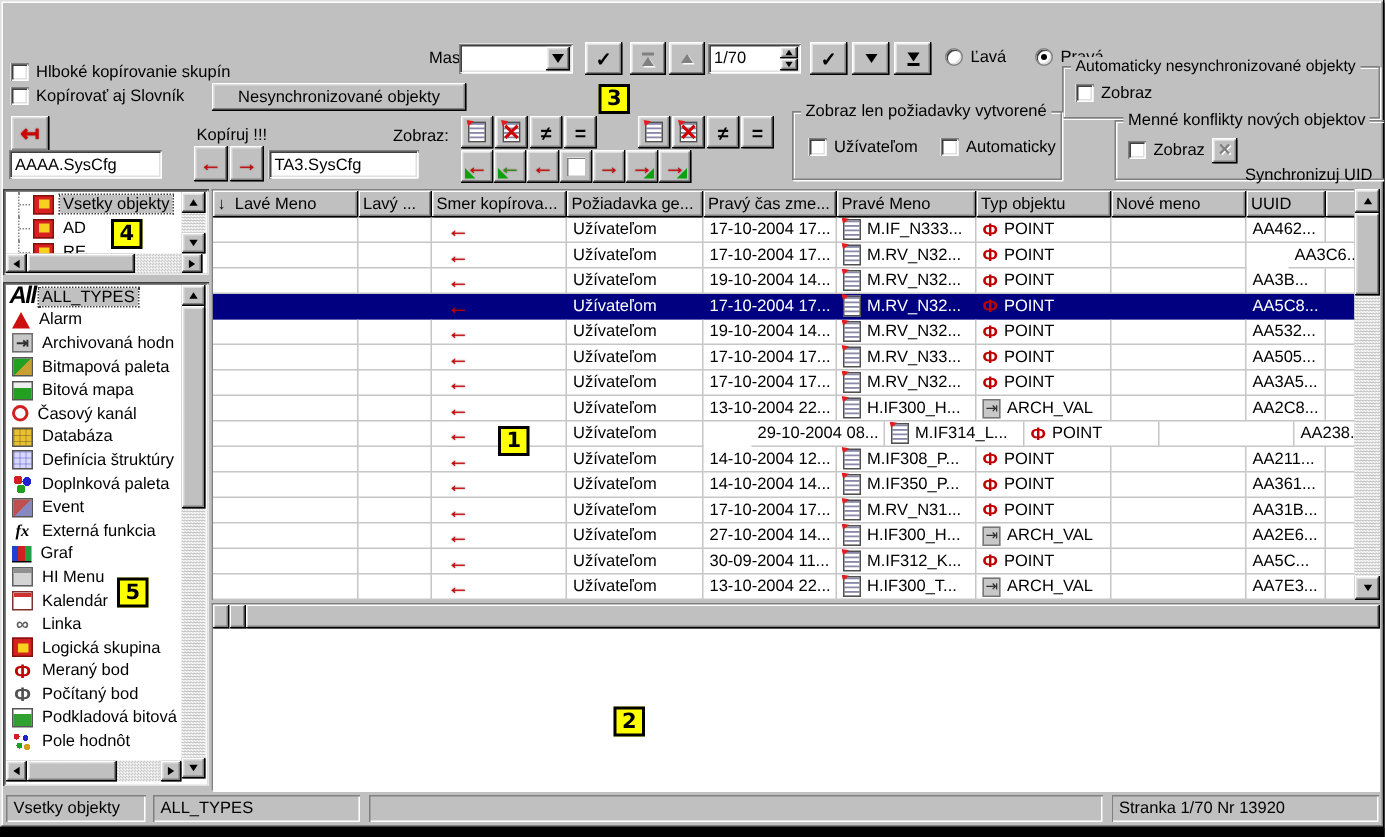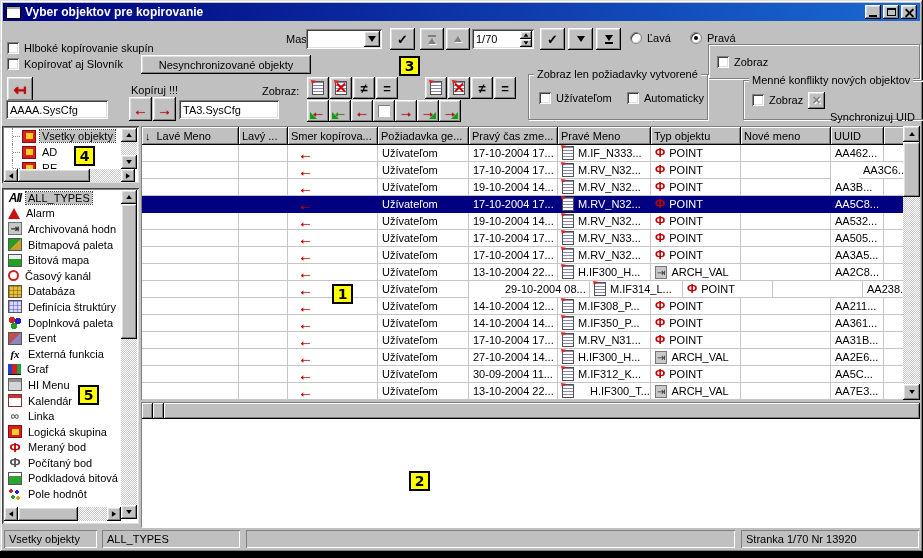--- a/index.html
+++ b/index.html
@@ -70,21 +70,21 @@
 
   .tree-row{display:flex;align-items:center;height:16px;white-space:nowrap;padding-left:4px;}
   .tree-dots{width:8px;height:100%;border-left:1px dotted #888;position:relative;flex:none;margin-left:4px;}
   .tree-dots::after{content:"";position:absolute;left:0;top:50%;width:7px;border-top:1px dotted #888;}
   .tree-label{padding:0 2px;}
   .lbl-sel{background:#c0c0c0;outline:1px dotted #404040;}
   .list-row{display:flex;align-items:center;height:15.6px;white-space:nowrap;padding-left:3px;overflow:hidden;}
 
   .ti{width:14px;height:13px;margin:0 4px 0 1px;flex:none;display:flex;align-items:center;justify-content:center;
       font-weight:bold;font-size:9px;box-sizing:border-box;}
-  .ic-all{font-size:12px;font-style:italic;letter-spacing:-1px;}
+  .ic-all{font-size:16px;font-style:italic;letter-spacing:-1px;}
   .ic-alarm{width:0;height:0;border-left:6px solid transparent;border-right:6px solid transparent;border-bottom:11px solid #cc1010;}
   .ic-arch{background:#c8c8c8;border:1px solid #707070;color:#303030;font-size:10px;}
   .ic-bmpal{background:linear-gradient(135deg,#22a022 50%,#c8a030 50%);border:1px solid #555;}
   .ic-bitmap{background:linear-gradient(180deg,#eeeeee 35%,#22a022 35%);border:1px solid #555;}
   .ic-clock{width:11px;height:11px;border-radius:50%;background:#fff;border:2px solid #d02020;}
   .ic-db{background:#e8c030;border:1px solid #555;background-image:linear-gradient(rgba(0,0,0,.25) 1px,transparent 1px),linear-gradient(90deg,rgba(0,0,0,.25) 1px,transparent 1px);background-size:4px 4px;}
   .ic-def{background:#d8d8ff;border:1px solid #555;background-image:linear-gradient(rgba(0,0,160,.3) 1px,transparent 1px),linear-gradient(90deg,rgba(0,0,160,.3) 1px,transparent 1px);background-size:4px 4px;}
   .ic-dopl{background:radial-gradient(circle at 4px 4px,#d02020 3px,transparent 3px),radial-gradient(circle at 10px 5px,#2020d0 3px,transparent 3px),radial-gradient(circle at 6px 10px,#20a020 3px,transparent 3px);}
   .ic-event{background:linear-gradient(135deg,#c05050 50%,#8888c0 50%);border:1px solid #555;}
   .ic-fx{font-style:italic;font-size:11px;font-family:"Liberation Serif",serif;}
@@ -126,33 +126,20 @@
   .note{position:absolute;background:#ffff00;border:2px solid #000;display:flex;align-items:center;justify-content:center;
         font-weight:bold;font-size:14px;width:17px;height:16px;z-index:50;font-family:"DejaVu Sans",sans-serif;}
   .lbl{position:absolute;white-space:nowrap;}
 </style>
 </head>
 <body>
 
 <div id="stage">
 <div id="win">
 
-  <div class="abs titlebar">
-    <span class="win-icon"></span>
-    <span class="title-text">Vyber objektov pre kopirovanie</span>
-    <span class="tbb btn">
-          <span class="g-min"></span>
-        </span>
-    <span class="tbb btn">
-          <span class="g-max"></span>
-        </span>
-    <span class="tbb btn">
-          <span class="g-close"></span>
-        </span>
-  </div>
 
   <label class="abs cb" style="left:7px;top:42px;">
     <span class="cbbox"></span>
     <span>Hlboké kopírovanie skupín</span>
   </label>
   <label class="abs cb" style="left:7px;top:58px;">
     <span class="cbbox"></span>
     <span>Kopírovať aj Slovník</span>
   </label>
 
@@ -200,20 +187,21 @@
   <label class="abs cb" style="left:630px;top:32px;">
     <span class="radio"></span>
     <span>Ľavá</span>
   </label>
   <label class="abs cb" style="left:690px;top:32px;">
     <span class="radio on"></span>
     <span>Pravá</span>
   </label>
 
   <div class="abs gbox" style="left:708px;top:44px;width:210px;height:33px;">
+    <span class="gtitle" style="font-size:10.5px;">Automaticky nesynchronizované objekty</span>
     <label class="cb" style="position:absolute;left:8px;top:11px;">
       <span class="cbbox"></span>
       <span>Zobraz</span>
     </label>
   </div>
   <div class="abs gbox" style="left:708px;top:80px;width:210px;height:38px;margin-left:35px;">
     <span class="gtitle">Menné konflikty nových objektov</span>
     <label class="cb" style="position:absolute;left:8px;top:13px;">
       <span class="cbbox"></span>
       <span>Zobraz</span>
@@ -764,21 +752,21 @@
             <div class="tcell" style="width: 21px;"></div>
           </div>
           <div class="trow">
             <div class="tcell" style="width: 97px;"></div>
             <div class="tcell" style="width: 49px;"></div>
             <div class="tcell" style="width: 90px;">
               <span class="dir-arrow">←</span>
             </div>
             <div class="tcell" style="width: 91px;">Užívateľom</div>
             <div class="tcell" style="width: 89px;">13-10-2004 22...</div>
-            <div class="tcell" style="width: 93px; gap: 12px;">
+            <div class="tcell" style="width: 93px;">
               <span class="doc-icon doc-cell-icon"></span>
               <span class="nm">H.IF300_T...</span>
             </div>
             <div class="tcell" style="width: 90px;">
               <span class="arch-icon">⇥</span>
               <span class="nm">ARCH_VAL</span>
             </div>
             <div class="tcell" style="width: 90px;"></div>
             <div class="tcell" style="width: 53px;">AA7E3...</div>
             <div class="tcell" style="width: 21px;"></div>

